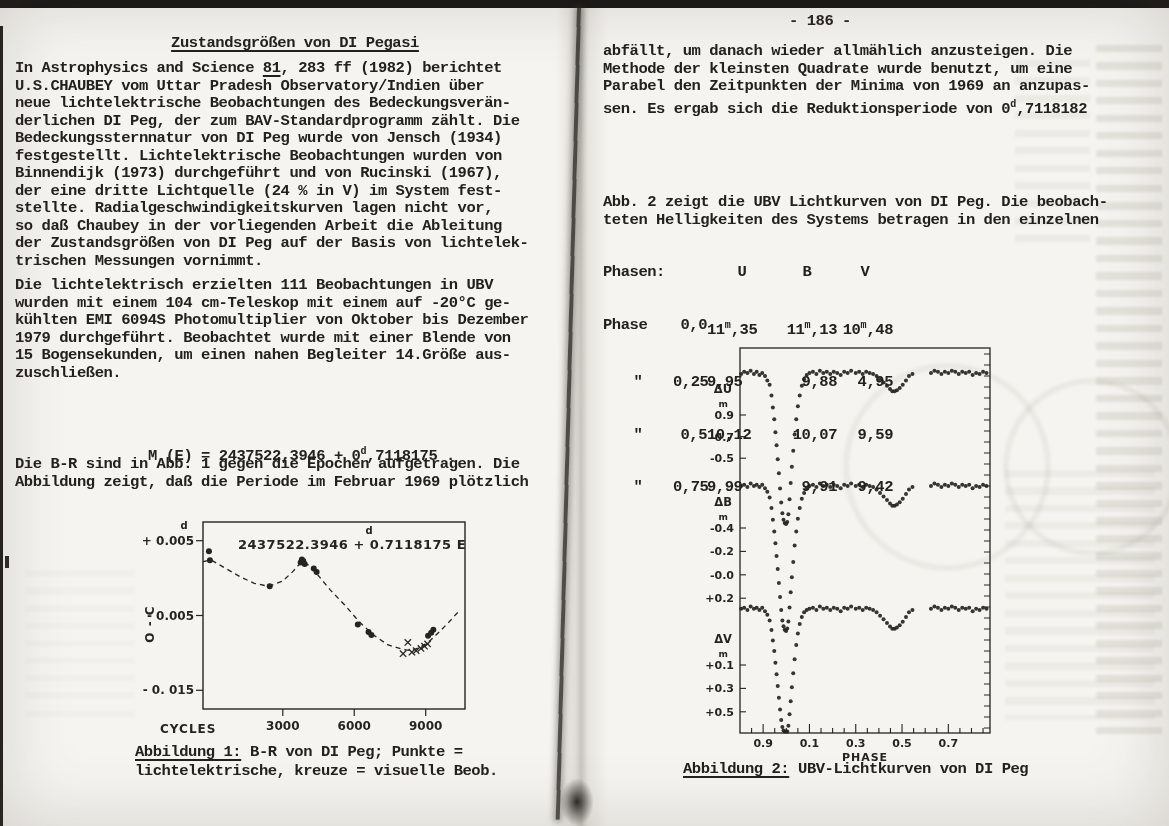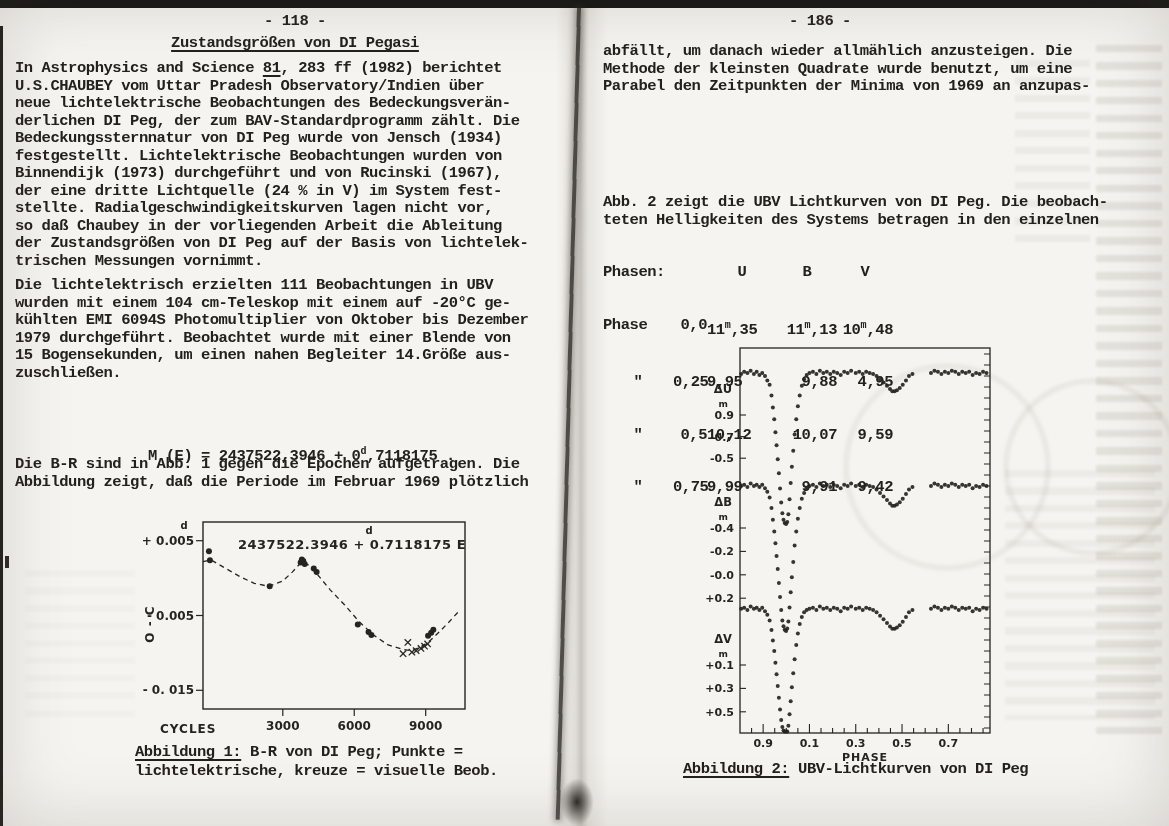--- a/index.html
+++ b/index.html
@@ -45,21 +45,20 @@
   <div id="gutter-line"></div>
   <div id="gutter-blob"></div>
   <div class="speck" style="left:5px;top:556px;width:4px;height:12px;"></div>
   <div class="bleed" style="left:1096px;top:45px;width:66px;height:690px;opacity:.55;"></div>
   <div class="bleed" style="left:1015px;top:60px;width:75px;height:190px;opacity:.30;"></div>
   <div class="bleed" style="left:1005px;top:470px;width:150px;height:250px;opacity:.26;"></div>
   <div class="bleed" style="left:25px;top:570px;width:110px;height:150px;opacity:.15;"></div>
   <div class="bleed-circle" style="left:845px;top:365px;width:200px;height:200px;"></div>
   <div class="bleed-circle" style="left:1005px;top:380px;width:170px;height:170px;"></div>
 
-  <div class="tw center" style="left:0;top:13px;width:590px;">- 118 -</div>
 
   <div class="tw center" style="left:0;top:35px;width:590px;"><span class="ul">Zustandsgrößen von DI Pegasi</span></div>
 
   <div class="tw" style="left:15px;top:60px;"><span>In Astrophysics and Science </span><span class="ul">81</span><span>, 283 ff (1982) berichtet</span></div>
   <div class="tw" style="left:15px;top:77.5px;">U.S.CHAUBEY vom Uttar Pradesh Observatory/Indien über
 neue lichtelektrische Beobachtungen des Bedeckungsverän-
 derlichen DI Peg, der zum BAV-Standardprogramm zählt. Die
 Bedeckungssternnatur von DI Peg wurde von Jensch (1934)
 festgestellt. Lichtelektrische Beobachtungen wurden von
 Binnendijk (1973) durchgeführt und von Rucinski (1967),
@@ -134,20 +133,21 @@
     </svg>
 
   <div class="tw" style="left:135px;top:744px;"><span class="ul">Abbildung 1:</span><span> B-R von DI Peg; Punkte =</span></div>
   <div class="tw" style="left:135px;top:763px;">lichtelektrische, kreuze = visuelle Beob.</div>
 
   <div class="tw center" style="left:600px;top:13px;width:440px;">- 186 -</div>
 
   <div class="tw" style="left:603px;top:43px;">abfällt, um danach wieder allmählich anzusteigen. Die
 Methode der kleinsten Quadrate wurde benutzt, um eine
 Parabel den Zeitpunkten der Minima von 1969 an anzupas-</div>
+  <div class="tw" style="left:603px;top:95.5px;"><span>sen. Es ergab sich die Reduktionsperiode von 0</span><span class="sp">d</span><span>,7118182</span></div>
 
   <div class="tw" style="left:603px;top:194px;">Abb. 2 zeigt die UBV Lichtkurven von DI Peg. Die beobach-
 teten Helligkeiten des Systems betragen in den einzelnen</div>
 
   <div class="tw" style="left:603px;top:229px;">
     <div class="trow hdr">
       <span class="c0">Phasen:</span><span class="c1"></span><span class="c2">U</span><span class="c3">B</span><span class="c4">V</span>
     </div>
     <div class="trow">
       <span class="c0">Phase</span><span class="c1">0,0</span><span class="c2"><span>11</span><span class="sp">m</span><span>,35</span></span><span class="c3"><span>11</span><span class="sp">m</span><span>,13</span></span><span class="c4"><span>10</span><span class="sp">m</span><span>,48</span></span>

